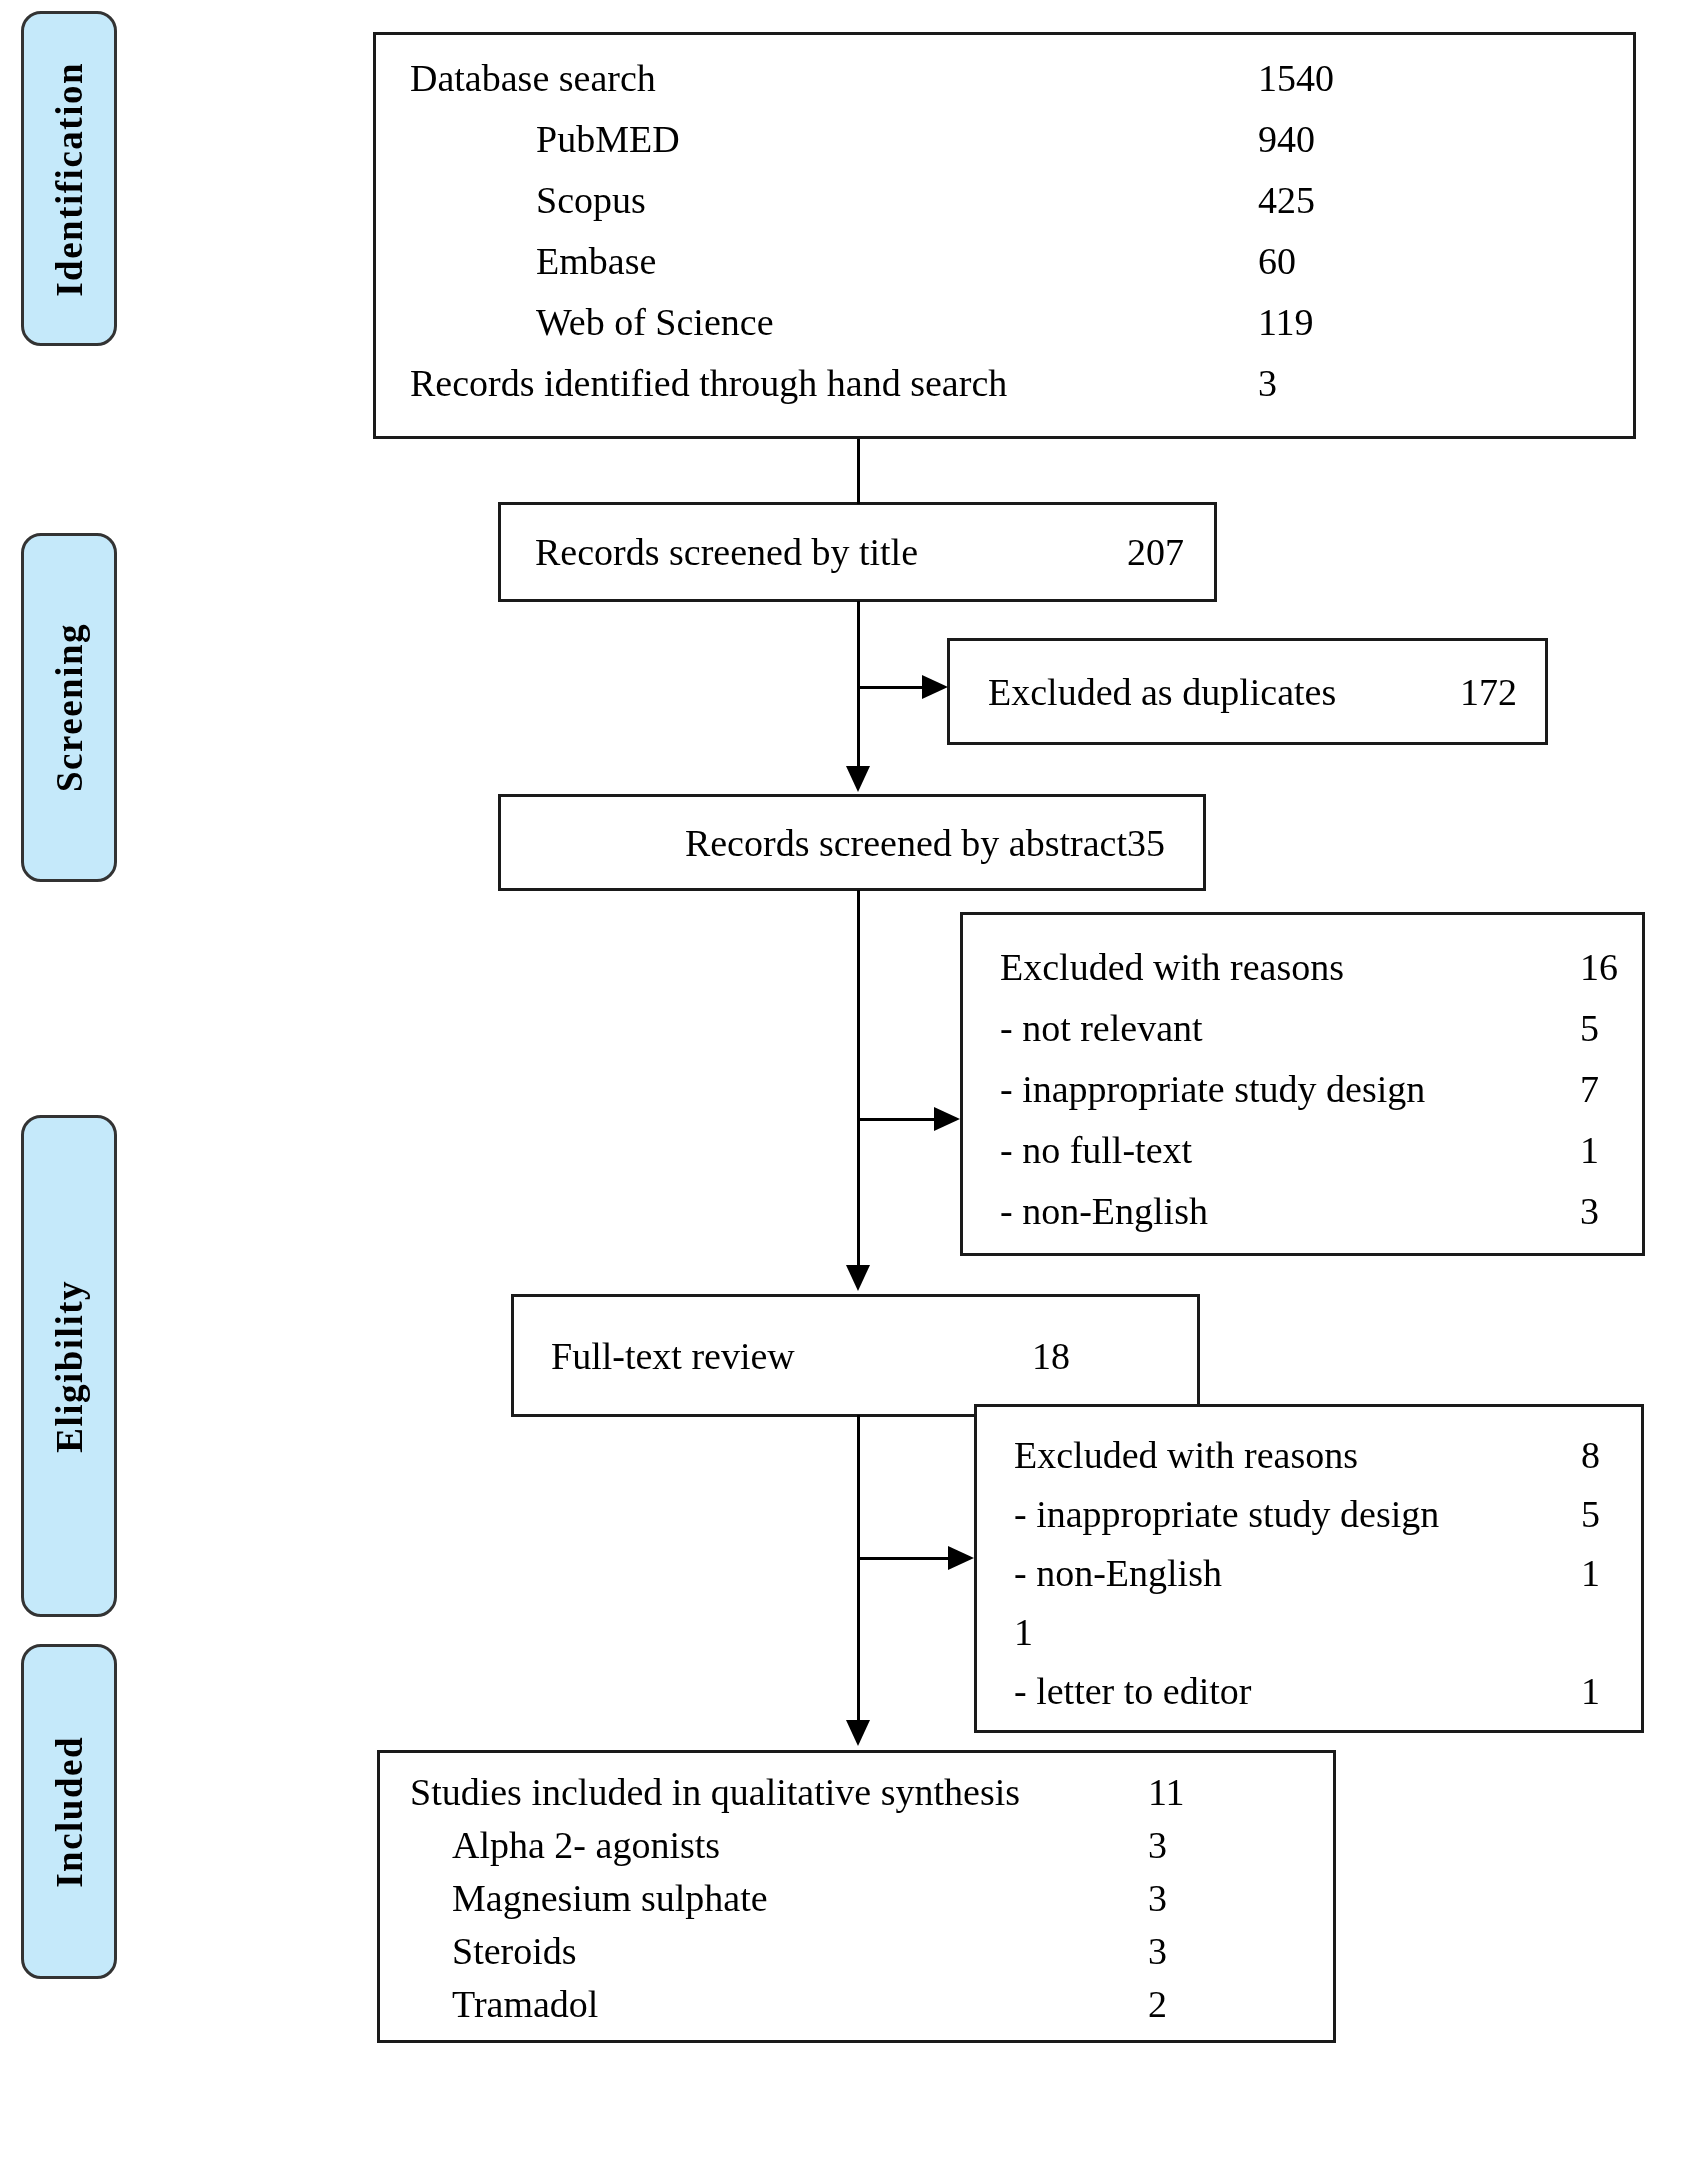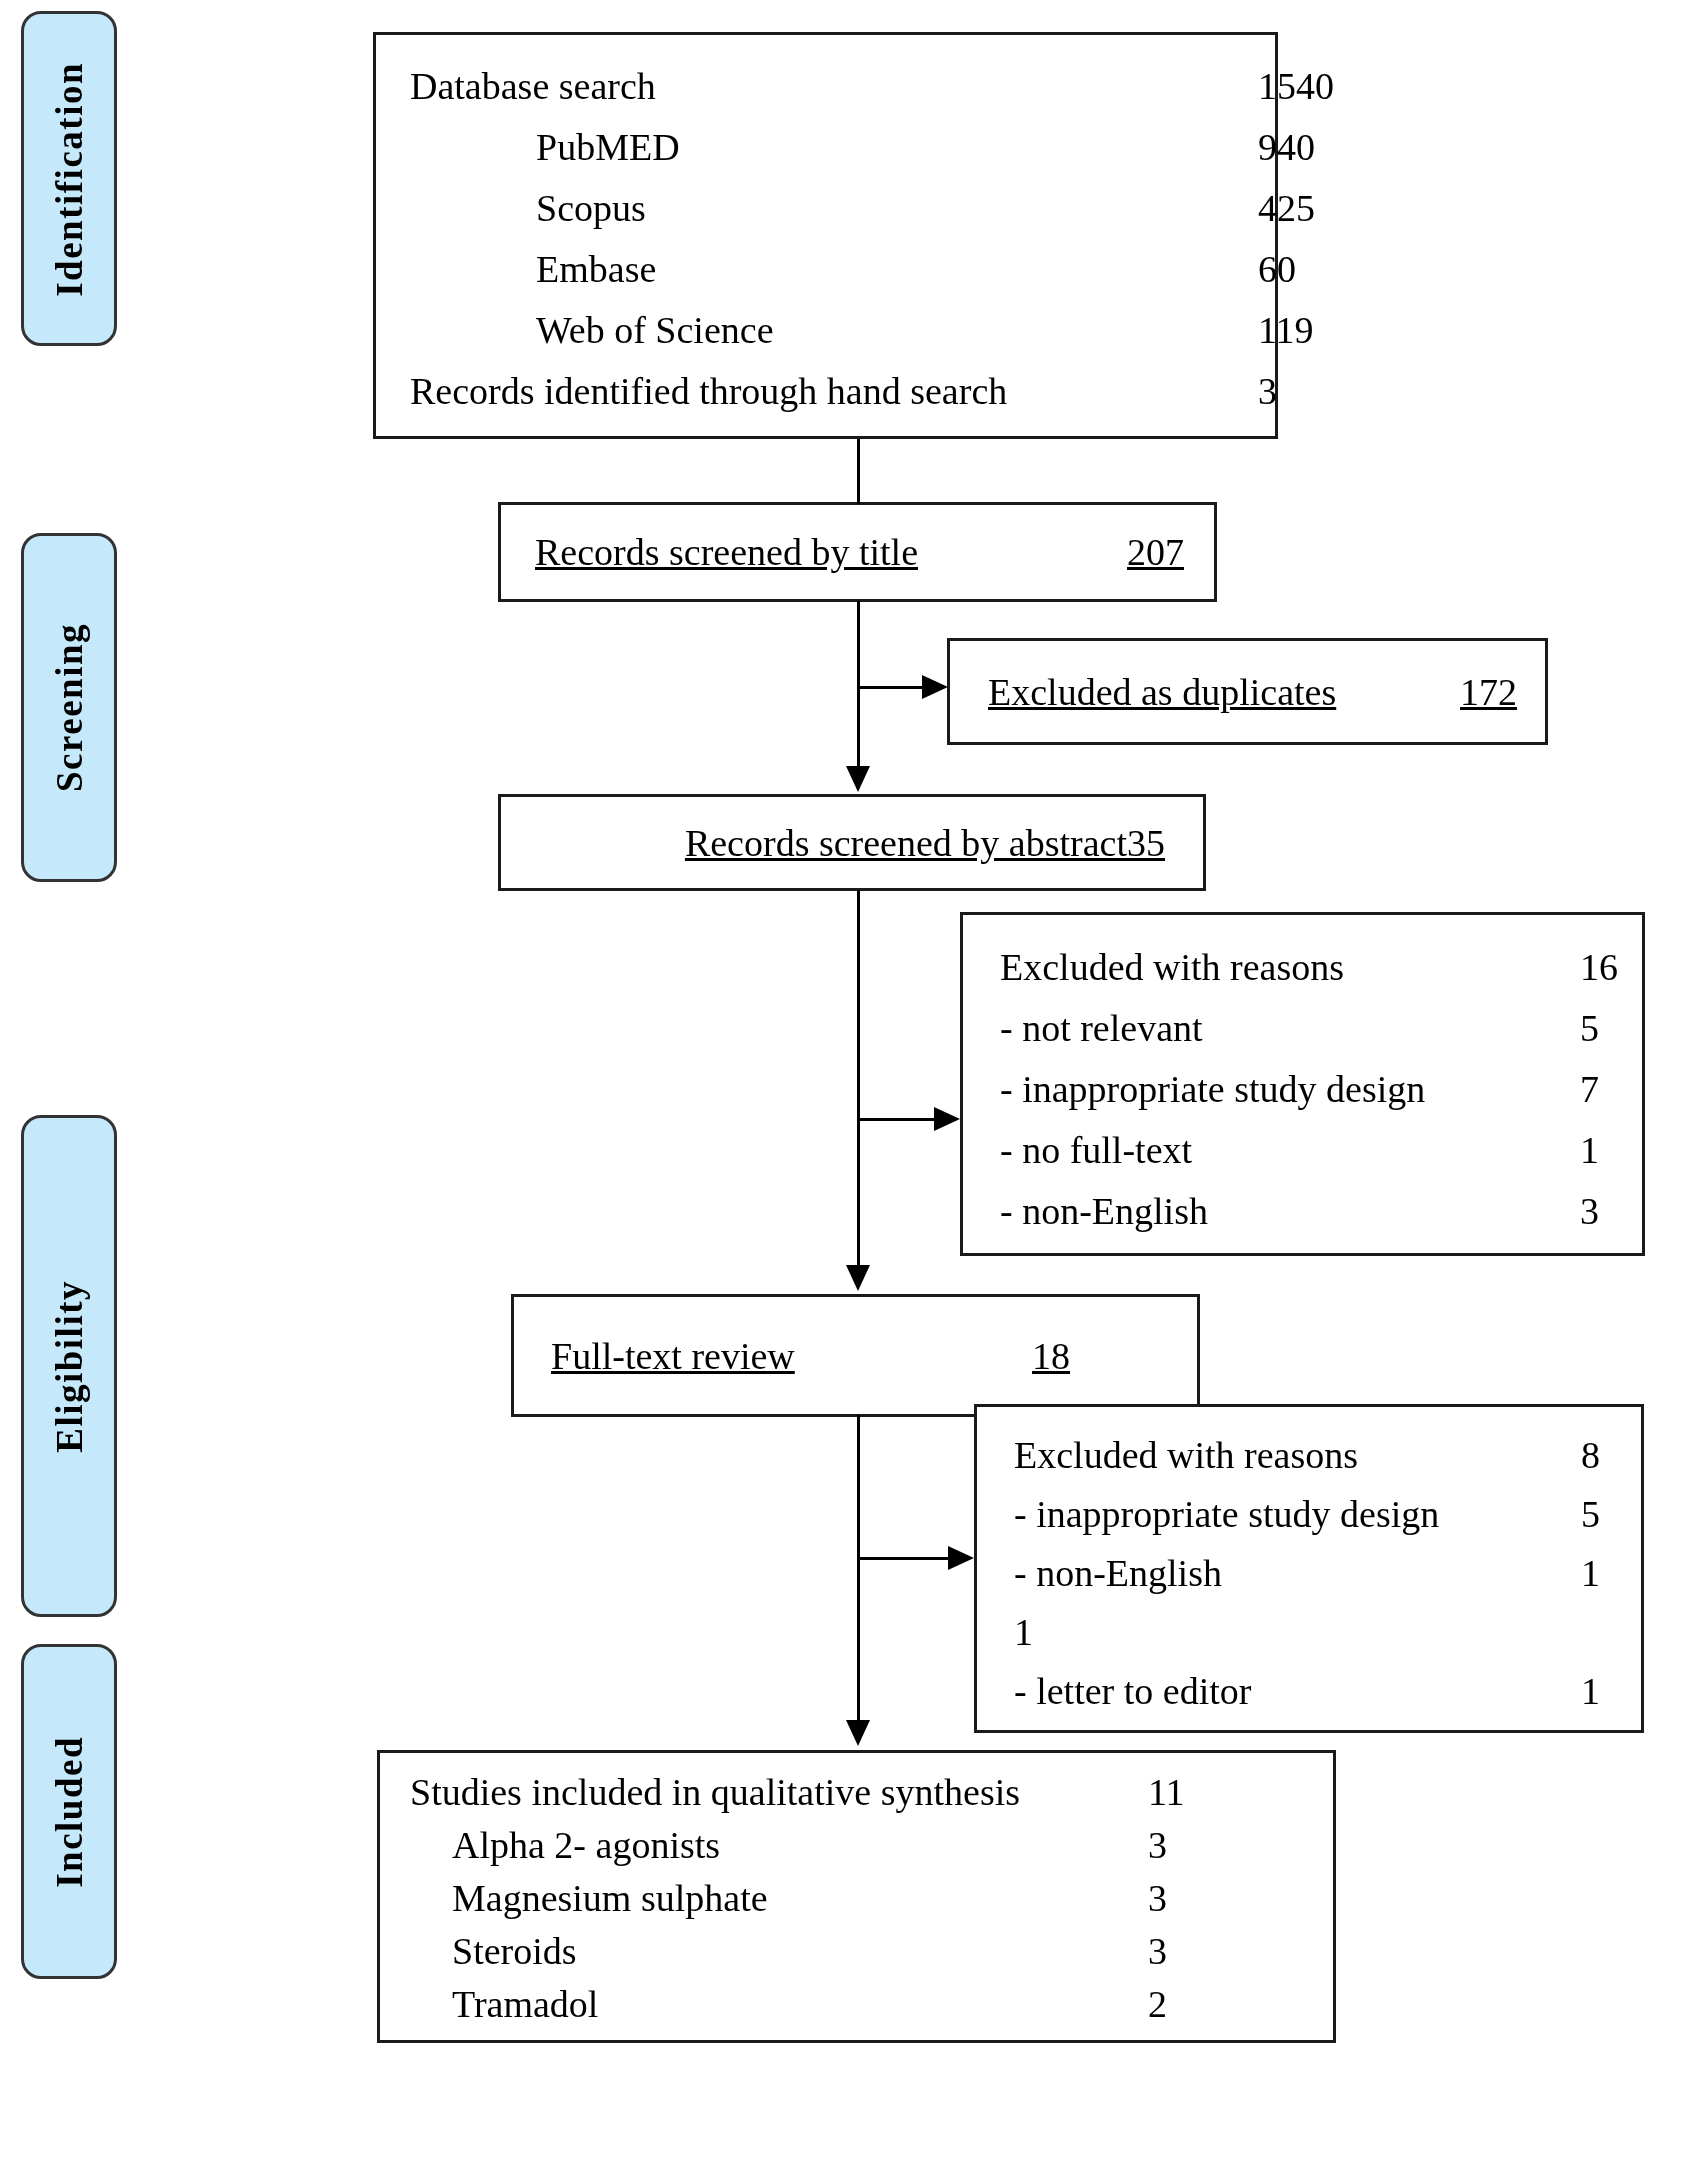--- a/index.html
+++ b/index.html
@@ -37,23 +37,23 @@
   .fbox{
     position:absolute;
     background:#fff;
     border:3.8px solid #1a1a1a;
     box-sizing:border-box;
     font-size:38px;
   }
   .fbox .row{display:flex;align-items:center;}
   .fbox .lbl{flex:0 0 auto;box-sizing:border-box;white-space:nowrap;}
   .fbox .val{flex:0 0 auto;white-space:nowrap;}
-  .single{display:flex;flex-direction:column;justify-content:center;text-decoration:underline;}
-
-  .b1{left:373px;top:32px;width:905px;height:407px;padding-top:20px;}
+  .single{display:flex;flex-direction:column;justify-content:center;}
+
+  .b1{left:373px;top:32px;width:1263px;height:407px;padding-top:12px;}
   .b1 .row{height:61px;padding-left:34px;}
   .b1 .lbl{width:848px;}
   .b1 .ind .lbl{padding-left:126px;}
 
   .b2{left:498px;top:502px;width:719px;height:100px;}
   .b2 .row{padding-left:34px;}
   .b2 .lbl{width:592px;}
 
   .b3{left:947px;top:638px;width:601px;height:107px;}
   .b3 .row{padding-left:38px;}

